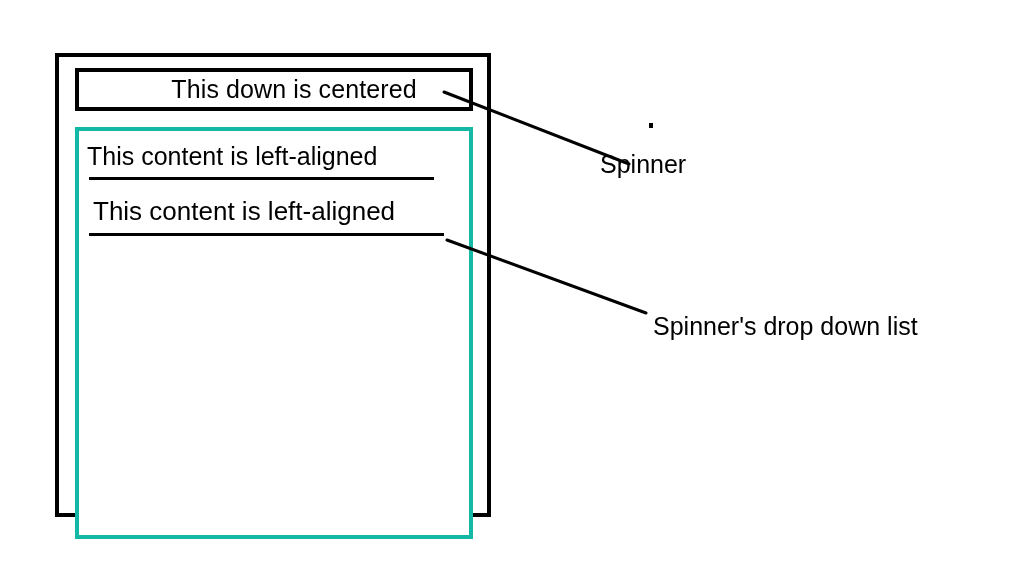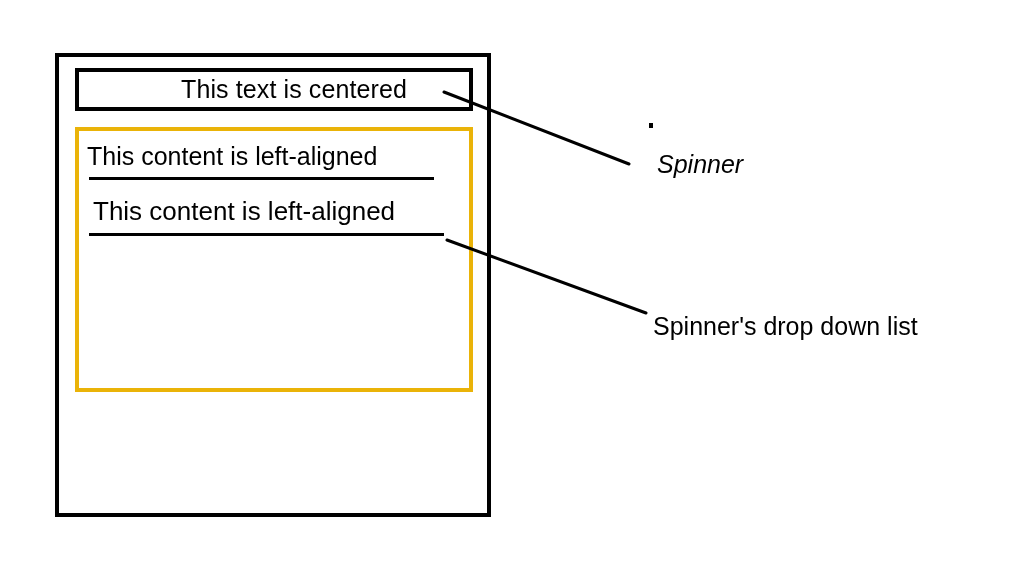--- a/index.html
+++ b/index.html
@@ -51,22 +51,22 @@
     position: relative;
     left: 20px;
   }
 
   
   #dropdown-box {
     position: absolute;
     left: 75px;
     top: 127px;
     width: 398px;
-    height: 265px;
-    border: 4px solid #eab308;
+    height: 412px;
+    border: 4px solid #14b8a6;
     box-sizing: border-box;
     background: #ffffff;
   }
   .dd-item {
     position: absolute;
     left: 0;
     right: 0;
     white-space: nowrap;
   }
   .dd-item .dd-text {
@@ -101,42 +101,42 @@
   }
 
   
   .annotation-label {
     position: absolute;
     font-size: 25px;
     line-height: 1;
     white-space: nowrap;
     color: #000000;
   }
-  #annotation-spinner      { left: 657px; top: 152px; font-style: italic; }
+  #annotation-spinner      { left: 600px; top: 152px; }
   #annotation-dropdown     { left: 653px; top: 314px; }
 
   
   #stray-dot {
     position: absolute;
     left: 649px;
     top: 123px;
     width: 4px;
     height: 5px;
     background: #000000;
   }
 </style>
 </head>
 <body>
 
 <div id="canvas">
 
   <div id="outer-frame"></div>
 
   <div id="spinner-box">
-    <span class="spinner-label">This text is centered</span>
+    <span class="spinner-label">This down is centered</span>
   </div>
 
   <div id="dropdown-box">
 
     <div class="dd-item" id="dd-item-0">
       <span class="dd-text">This content is left-aligned</span>
       <span class="dd-rule"></span>
     </div>
 
     <div class="dd-item" id="dd-item-1">

